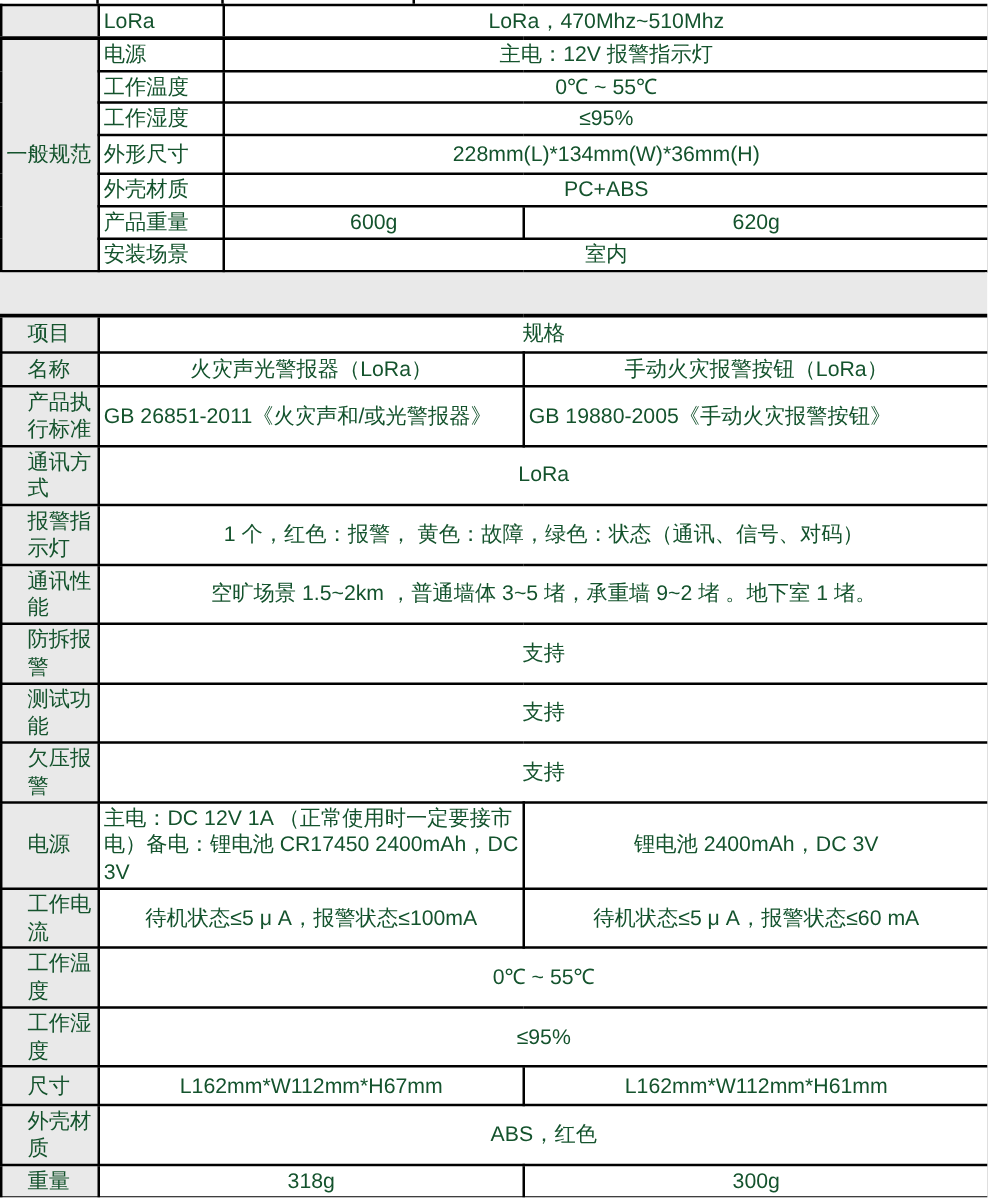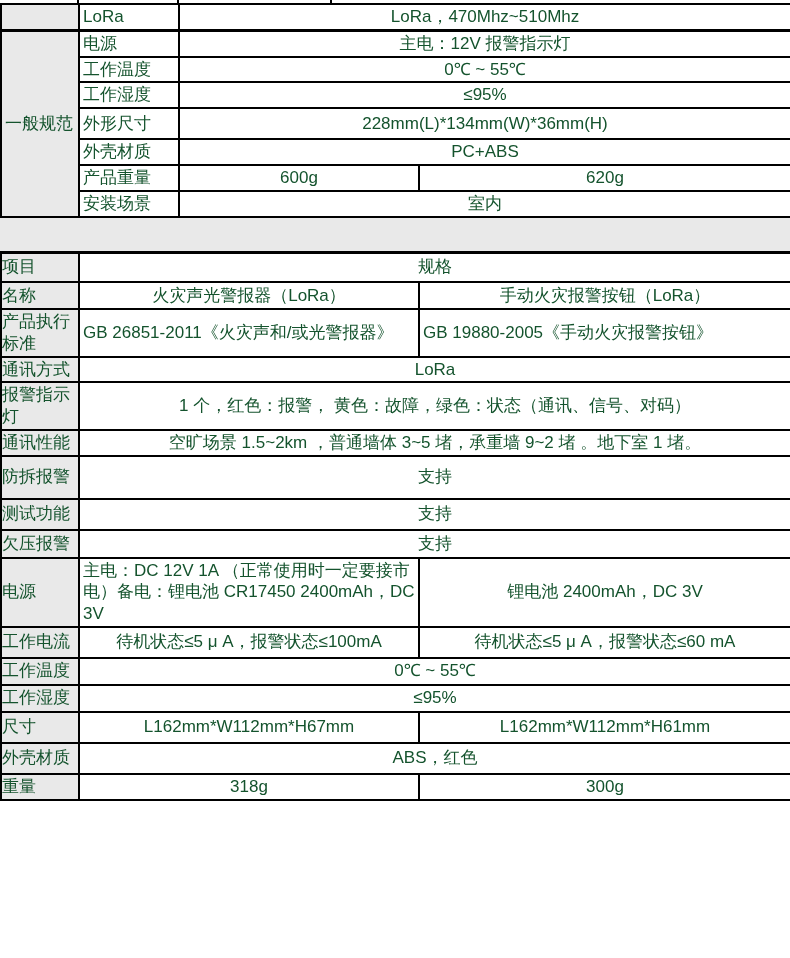--- a/index.html
+++ b/index.html
@@ -41,21 +41,21 @@
   .val { text-align: center; }
   .val-left { text-align: left; padding-left: 4px; }
 
   .gap-band {
     height: 33px;
     background: #e9e9e9;
     border-left: 2px solid #e9e9e9;
     border-right: 2px solid #e9e9e9;
   }
 
-  table.spec2 td.rowhead { background: #e9e9e9; text-align: left; padding-left: 0; }
+  table.spec2 td.rowhead { background: #e9e9e9; text-align: left; padding-left: 20px; }
 </style>
 </head>
 <body>
 
 <div class="page">
 
   <div class="top-strip">
     <div class="stub s1"></div>
       <div class="stub s2"></div>
       <div class="stub s3"></div>

